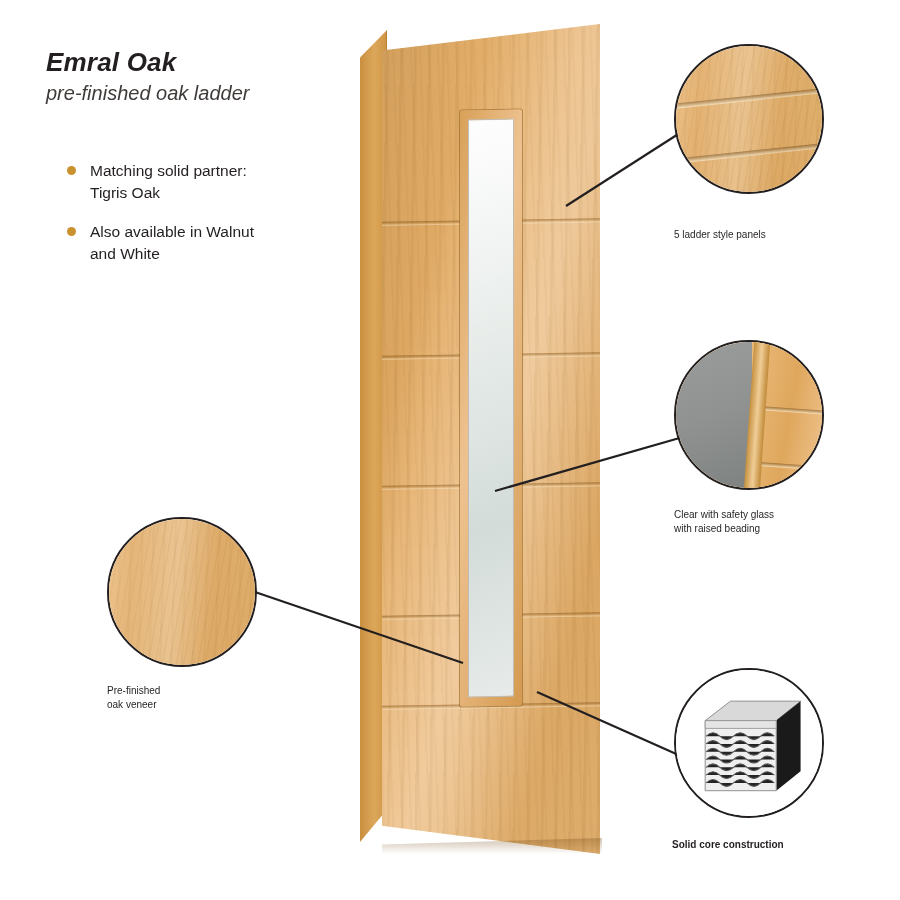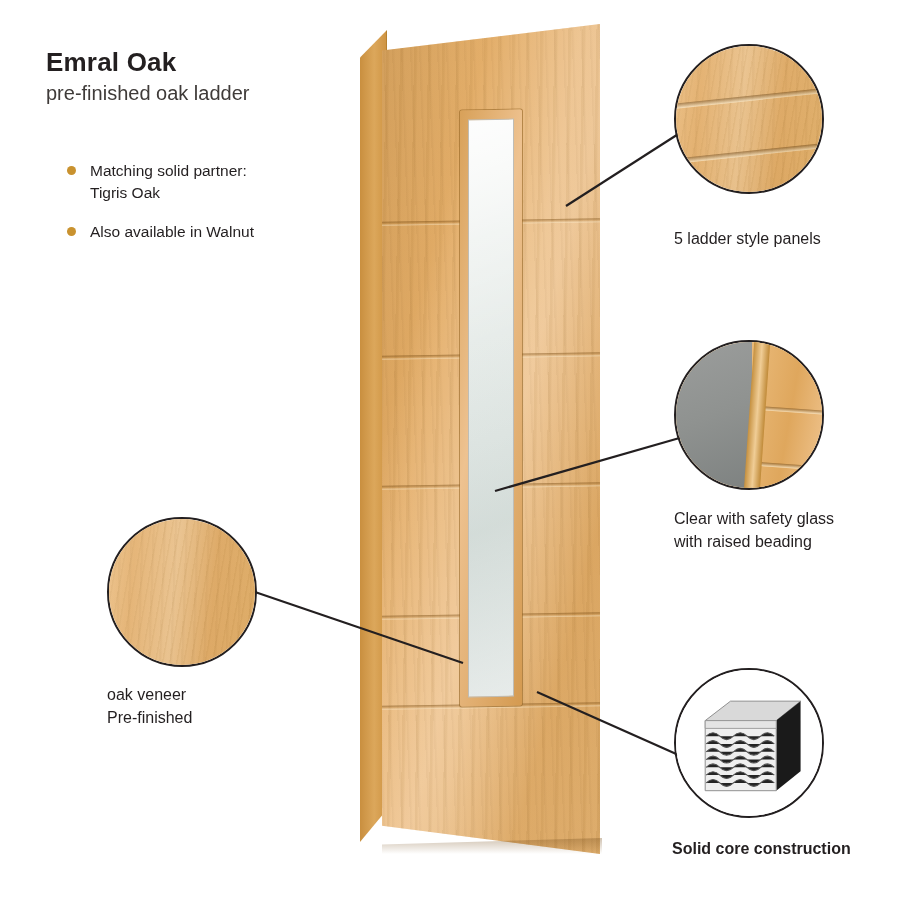--- a/index.html
+++ b/index.html
@@ -18,20 +18,21 @@
     overflow: hidden;
     background: #ffffff;
   }
 
   
   .title-block {
     position: absolute;
     left: 46px;
     top: 48px;
     width: 330px;
+    font-style: italic;
   }
   .product-title {
     font-size: 26px;
     font-weight: bold;
     letter-spacing: 0.2px;
     color: #231f20;
     margin: 0 0 4px 0;
     line-height: 1.1;
   }
   .product-subtitle {
@@ -69,21 +70,21 @@
   
   .callout-circle {
     position: absolute;
     border-radius: 50%;
     overflow: hidden;
     border: 2px solid #231f20;
     box-sizing: border-box;
   }
   .callout-caption {
     position: absolute;
-    font-size: 16px;
+    font-size: 10px;
     line-height: 1.42;
     color: #231f20;
   }
 
   
   .wood-base {
     position: absolute;
     inset: 0;
     background:
       repeating-linear-gradient(100deg,
@@ -269,20 +270,21 @@
 
   <div class="bullet-list">
     <div class="bullet-row">
       <span class="bullet-dot"></span>
       <span class="caption-line">Matching solid partner:</span>
       <span class="caption-line">Tigris Oak</span>
     </div>
     <div class="bullet-row">
       <span class="bullet-dot"></span>
       <span class="caption-line">Also available in Walnut</span>
+      <span class="caption-line">and White</span>
     </div>
   </div>
 
   <div id="door-wrap">
     <div class="door-edge"></div>
     <div class="door-face">
       <div class="face-grain"></div>
       <div class="face-shade"></div>
 
       <div class="groove" style="top:196px;  transform: rotate(-0.95deg);"></div>
@@ -359,17 +361,17 @@
   <div class="callout-caption" style="left:672px; top:838px; width:220px;font-weight:bold;">
     <span class="caption-line">Solid core construction</span>
   </div>
 
   <div class="callout-circle" style="left:107px; top:517px; width:150px; height:150px;">
     <div class="wood-base"></div>
     <div class="wood-grain-lines"></div>
     <div style="position:absolute;inset:0;background:linear-gradient(100deg,rgba(255,255,255,.22),rgba(150,100,35,.14));"></div>
   </div>
   <div class="callout-caption" style="left:107px; top:684px; width:190px;">
+    <span class="caption-line">Pre-finished</span>
     <span class="caption-line">oak veneer</span>
-    <span class="caption-line">Pre-finished</span>
   </div>
 
 </div>
 
 </body></html>

